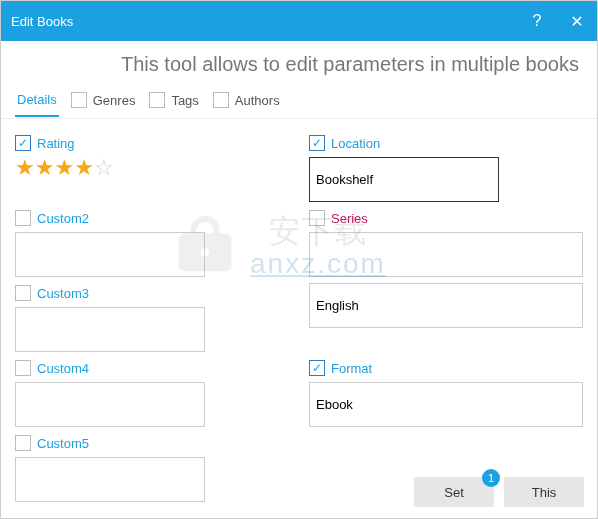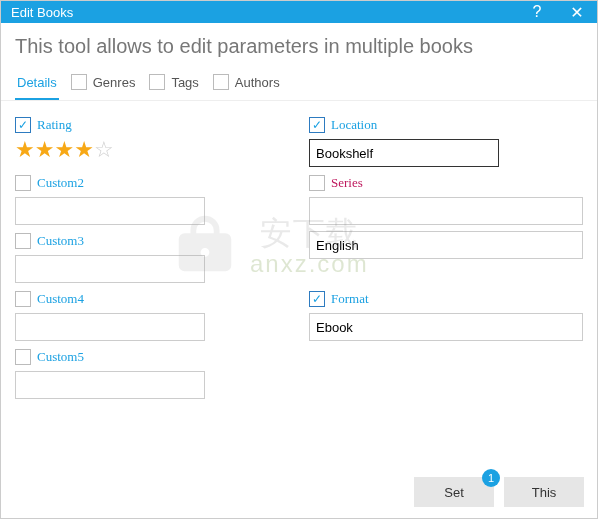--- a/index.html
+++ b/index.html
@@ -1,56 +1,56 @@
 <!DOCTYPE html>
 <html><head>
 <meta charset="utf-8">
 <style>
 * { box-sizing: border-box; margin: 0; padding: 0; font-family: "Segoe UI", Arial, sans-serif; }
 body { width: 598px; height: 519px; background: #fff; overflow: hidden; border: 1px solid #ccc; }
 
-.titlebar { height: 22px; background: #1ba1e2; display: flex; align-items: center; padding: 0 0 0 10px; color: #fff; font-size: 13px; }
+.titlebar { height: 40px; background: #1ba1e2; display: flex; align-items: center; padding: 0 0 0 10px; color: #fff; font-size: 13px; }
 .titlebar .spacer { flex: 1; }
 .titlebar .tb-btn { width: 40px; height: 30px; display: flex; align-items: center; justify-content: center; font-size: 16px; cursor: pointer; }
 
-.subtitle { padding: 12px 18px 6px 14px; color: #777; font-size: 20px; font-weight: 400; }
+.subtitle { padding: 12px 18px 6px 14px; color: #777; font-size: 20px; font-weight: 400; text-align: right; }
 
-.tabs { display: flex; align-items: center; gap: 10px; padding: 4px 14px 0 14px; border-bottom: 1px solid #eee; }
+.tabs { display: flex; align-items: flex-start; gap: 10px; padding: 4px 14px 0 14px; border-bottom: 1px solid #eee; }
 .tab { display: flex; align-items: center; gap: 6px; padding: 6px 2px 8px 2px; font-size: 13px; color: #555; cursor: pointer; border-bottom: 2px solid transparent; }
 .tab.active { color: #1ba1e2; border-bottom: 2px solid #1ba1e2; }
 .tab-check { width: 16px; height: 16px; border: 1px solid #bbb; display: inline-block; }
 
 .body { padding: 14px 14px 0 14px; display: grid; grid-template-columns: 1fr 1fr; column-gap: 20px; row-gap: 6px; }
 .field { }
 .label-row { display: flex; align-items: center; gap: 6px; margin-bottom: 4px; min-height: 20px;}
 .check { width: 16px; height: 16px; border: 1px solid #2d7bc0; display: inline-flex; align-items: center; justify-content: center; background: #fff; cursor: pointer;}
 .check.checked::after { content: "✓"; font-size: 12px; color: #1ba1e2; line-height: 1; }
 .check.unchecked { border-color: #bbb; }
-.lbl { font-size: 13px; color: #1ba1e2; font-family: Liberation Serif, serif; }
+.lbl { font-size: 13px; color: #1ba1e2; }
 .lbl.muted { color: #be185d; }
 
 .stars { display: flex; gap: 0px; margin-top: 2px; margin-bottom: 6px; height: 22px; align-items:center;}
 .star { font-size: 22px; color: #f7a816; line-height: 1; cursor: pointer;}
 .star.empty { color: #cfcfcf; }
 
 .combo { display: flex; align-items: stretch; height: 28px; }
-.combo select, .txt { flex: 1; height: 28px; border: 1px solid #ccc; padding: 2px 6px; font-size: 13px; background: #fff; outline: none; }
+.combo select, .txt { flex: 1; height: 45px; border: 1px solid #ccc; padding: 2px 6px; font-size: 13px; background: #fff; outline: none; }
 .combo .pre-icon { width: 26px; border: 1px solid #ccc; border-right: none; display:flex; align-items:center; justify-content:center; color:#555;}
 .combo .post-btn { width: 28px; height: 28px; margin-left: 6px; border: 1px solid #ccc; background:#fff; display:flex; align-items:center; justify-content:center; cursor:pointer; font-size:14px; color:#555;}
 
 .txt.strong { border: 1px solid #333; }
 
 .footer { position: absolute; bottom: 12px; right: 14px; display: flex; gap: 10px; }
 .btn { min-width: 80px; height: 30px; border: none; background: #e6e6e6; color: #333; font-size: 13px; cursor: pointer; position: relative; }
 .badge { position: absolute; top: -8px; right: -6px; width: 18px; height: 18px; border-radius: 50%; background: #1ba1e2; color: #fff; font-size: 11px; display: flex; align-items: center; justify-content: center; }
 
 .watermark { position: absolute; top: 200px; left: 170px; width: 280px; height: 90px; opacity: 0.18; display:flex; align-items:center; gap:10px; pointer-events:none;}
 .watermark .lock { width: 70px; height: 70px;}
 .watermark .wtxt { font-size: 32px; color:#888; font-weight:400; letter-spacing:1px;text-align:center; }
-.watermark .wdom { font-size: 24px; color:#4d7c0f; letter-spacing:2px; margin-top:-6px;}
+.watermark .wdom { font-size: 28px; color:#0369a1; letter-spacing:2px; margin-top:-6px;text-decoration:underline;}
 
 select { appearance: none; -webkit-appearance:none; background-image: linear-gradient(45deg, transparent 50%, #555 50%), linear-gradient(135deg, #555 50%, transparent 50%); background-position: calc(100% - 14px) 12px, calc(100% - 9px) 12px; background-size: 5px 5px, 5px 5px; background-repeat: no-repeat; padding-right: 26px;}
 </style>
 </head>
 <body>
 
 <div class="titlebar">
   <span>Edit Books</span>
   <div class="spacer"></div>
   <div class="tb-btn">?</div>

